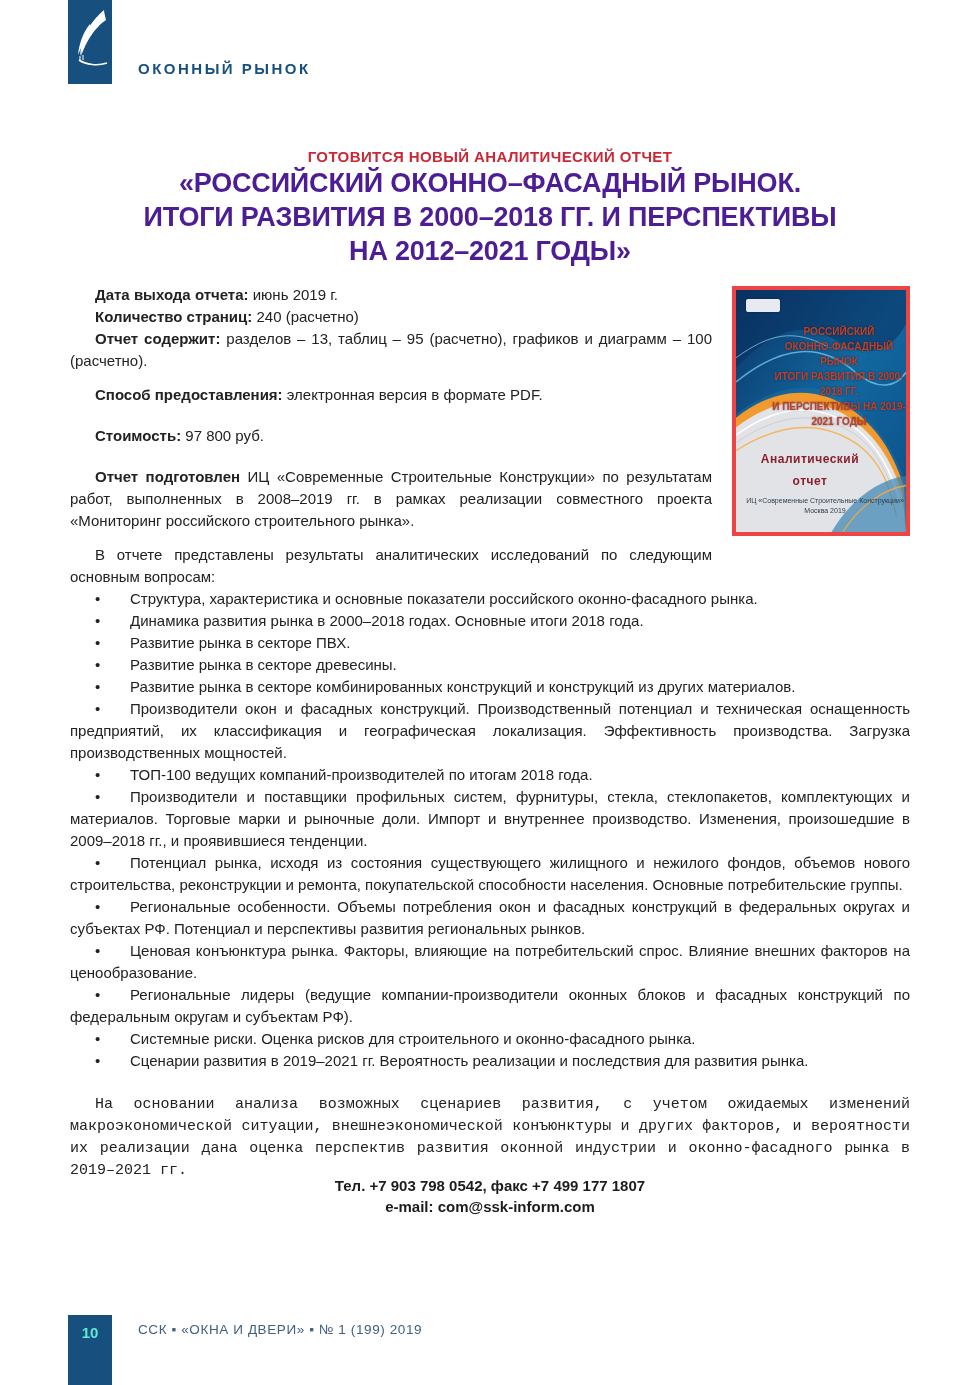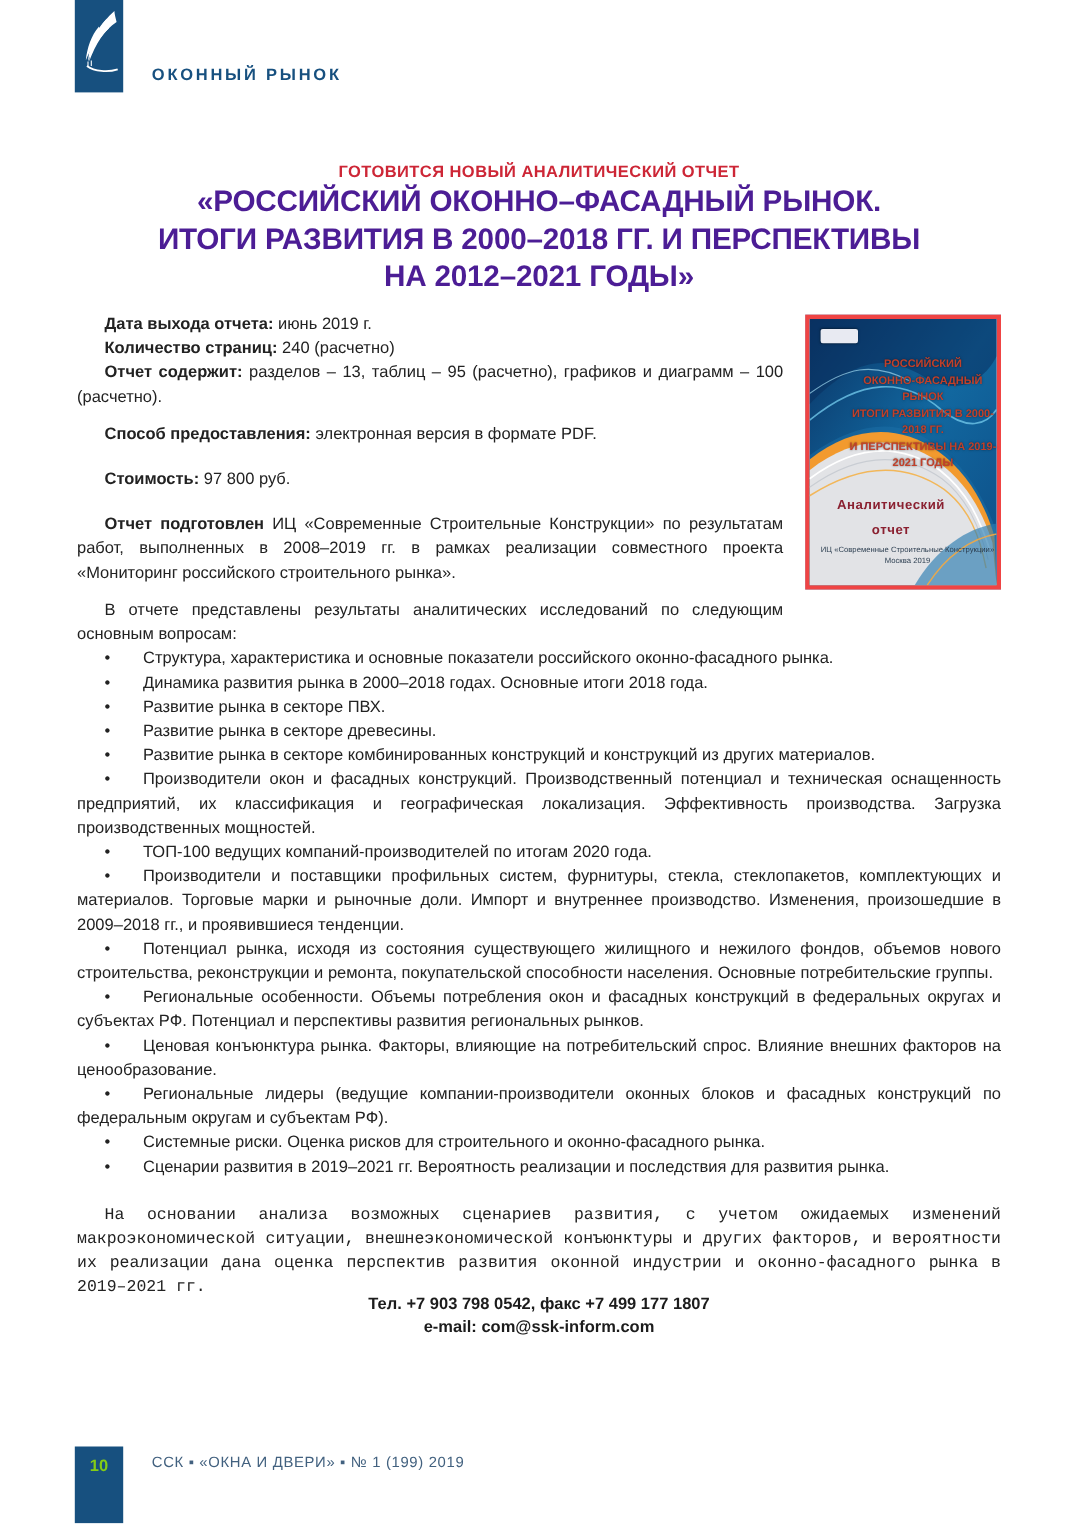--- a/index.html
+++ b/index.html
@@ -66,21 +66,21 @@
   .subscription {
     position:absolute; top:1175px; left:70px; width:840px; text-align:center;
     font-weight:bold; font-size:15px; color:#1c1c1c;
   }
   .subscription .s1 { margin-bottom:18px; }
   .subscription .s2, .subscription .s3 { line-height:21px; }
 
   
   .page-num-box {
     position:absolute; left:68px; top:1315px; width:44px; height:70px;
-    background:#17507f; color:#84cc16; font-weight:bold; font-size:15px;
+    background:#17507f; color:#5eead4; font-weight:bold; font-size:15px;
     text-align:center; padding-top:9px;
   }
   .issue-info {
     position:absolute; left:138px; top:1322px; color:#42617f;
     font-size:13.5px; letter-spacing:0.6px;
   }
 </style>
 </head>
 <body>
 
@@ -156,21 +156,21 @@
     <p class="gap-lg"><b>Отчет подготовлен</b> <span>ИЦ «Современные Строительные Конструкции» по результатам работ, выполненных в 2008–2019 гг. в рамках реализации совместного проекта «Мониторинг российского строительного рынка».</span></p>
 
     <p class="gap-md">В отчете представлены результаты аналитических исследований по следующим основным вопросам:</p>
 
     <p class="bullet"><span class="bl">•</span><span>Структура, характеристика и основные показатели российского оконно-фасадного рынка.</span></p>
     <p class="bullet"><span class="bl">•</span><span>Динамика развития рынка в 2000–2018 годах. Основные итоги 2018 года.</span></p>
     <p class="bullet"><span class="bl">•</span><span>Развитие рынка в секторе ПВХ.</span></p>
     <p class="bullet"><span class="bl">•</span><span>Развитие рынка в секторе древесины.</span></p>
     <p class="bullet"><span class="bl">•</span><span>Развитие рынка в секторе комбинированных конструкций и конструкций из других материалов.</span></p>
     <p class="bullet"><span class="bl">•</span><span>Производители окон и фасадных конструкций. Производственный потенциал и техническая оснащенность предприятий, их классификация и географическая локализация. Эффективность производства. Загрузка производственных мощностей.</span></p>
-    <p class="bullet"><span class="bl">•</span><span>ТОП-100 ведущих компаний-производителей по итогам 2020 года.</span></p>
+    <p class="bullet"><span class="bl">•</span><span>ТОП-100 ведущих компаний-производителей по итогам 2018 года.</span></p>
     <p class="bullet"><span class="bl">•</span><span>Производители и поставщики профильных систем, фурнитуры, стекла, стеклопакетов, комплектующих и материалов. Торговые марки и рыночные доли. Импорт и внутреннее производство. Изменения, произошедшие в 2009–2018 гг., и проявившиеся тенденции.</span></p>
     <p class="bullet"><span class="bl">•</span><span>Потенциал рынка, исходя из состояния существующего жилищного и нежилого фондов, объемов нового строительства, реконструкции и ремонта, покупательской способности населения. Основные потребительские группы.</span></p>
     <p class="bullet"><span class="bl">•</span><span>Региональные особенности. Объемы потребления окон и фасадных конструкций в федеральных округах и субъектах РФ. Потенциал и перспективы развития региональных рынков.</span></p>
     <p class="bullet"><span class="bl">•</span><span>Ценовая конъюнктура рынка. Факторы, влияющие на потребительский спрос. Влияние внешних факторов на ценообразование.</span></p>
     <p class="bullet"><span class="bl">•</span><span>Региональные лидеры (ведущие компании-производители оконных блоков и фасадных конструкций по федеральным округам и субъектам РФ).</span></p>
     <p class="bullet"><span class="bl">•</span><span>Системные риски. Оценка рисков для строительного и оконно-фасадного рынка.</span></p>
     <p class="bullet"><span class="bl">•</span><span>Сценарии развития в 2019–2021 гг. Вероятность реализации и последствия для развития рынка.</span></p>
 
     <p class="gap-xl">На основании анализа возможных сценариев развития, с учетом ожидаемых изменений макроэкономической ситуации, внешнеэкономической конъюнктуры и других факторов, и вероятности их реализации дана оценка перспектив развития оконной индустрии и оконно-фасадного рынка в 2019–2021 гг.</p>
   </div>

